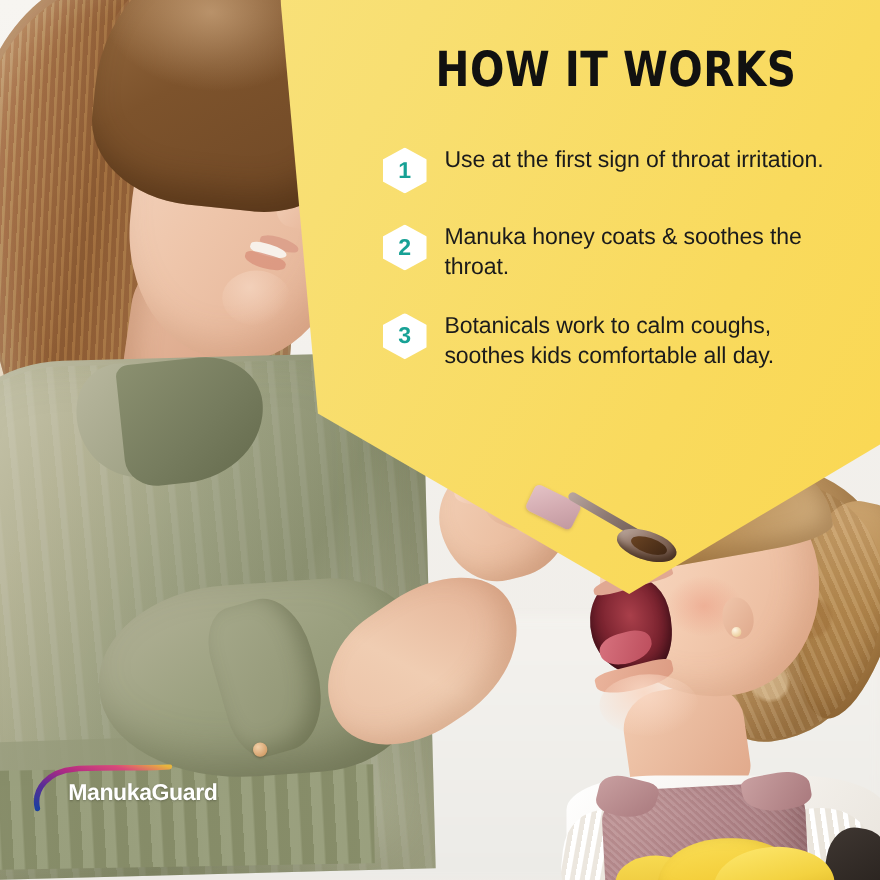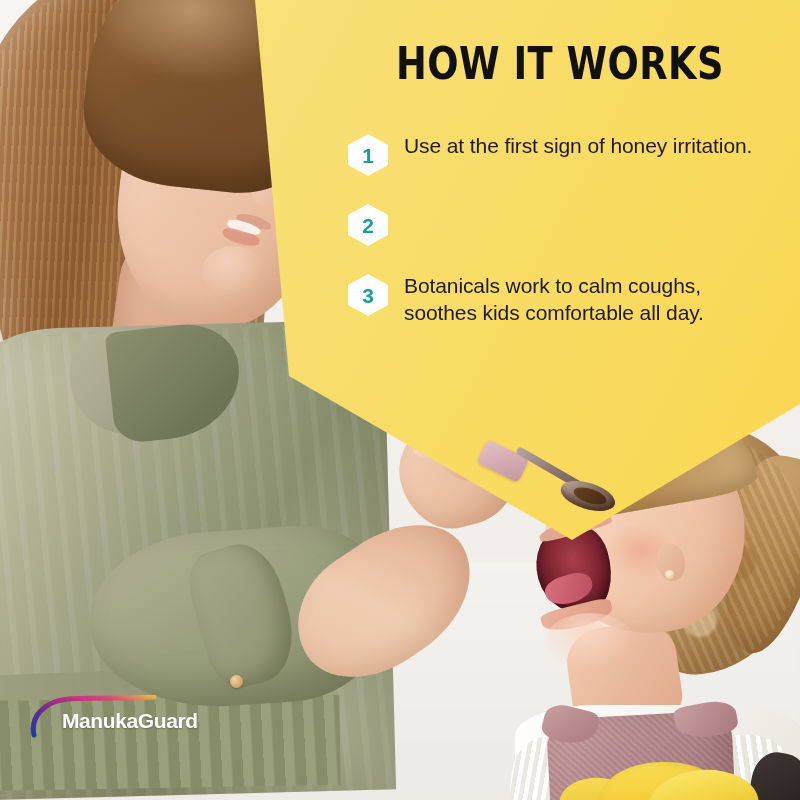--- a/index.html
+++ b/index.html
@@ -811,27 +811,28 @@
   <div class="spoon-honey"></div>
 
   <div class="headline">HOW IT WORKS</div>
 
   <div class="steps">
 
     <div class="step">
       <div class="hex">
         <span class="hex-num">1</span>
       </div>
-      <div class="step-text">Use at the first sign of honey irritation.</div>
+      <div class="step-text">Use at the first sign of throat irritation.</div>
     </div>
 
     <div class="step">
       <div class="hex">
         <span class="hex-num">2</span>
       </div>
+      <div class="step-text">Manuka honey coats &amp; soothes the throat.</div>
     </div>
 
     <div class="step">
       <div class="hex">
         <span class="hex-num">3</span>
       </div>
       <div class="step-text">Botanicals work to calm coughs, soothes kids comfortable all day.</div>
     </div>
 
   </div>

